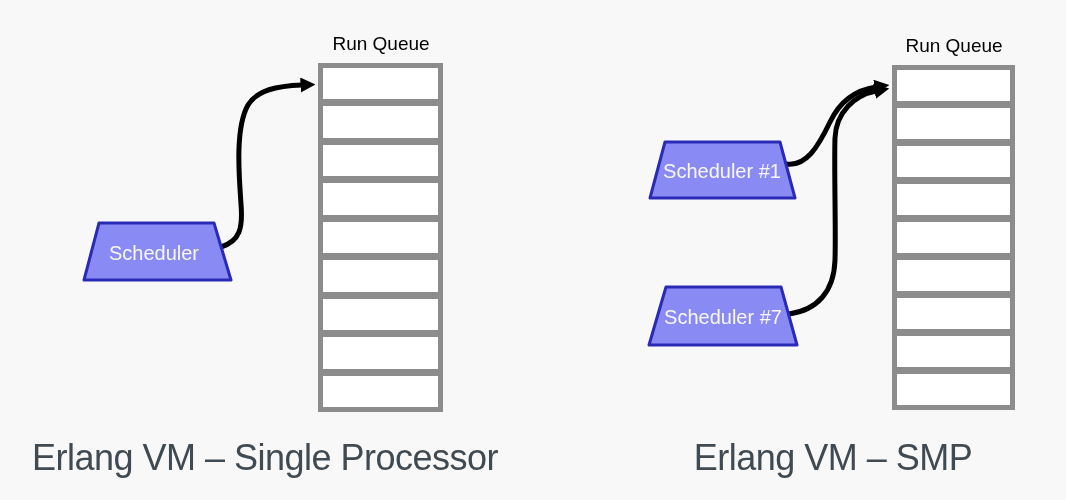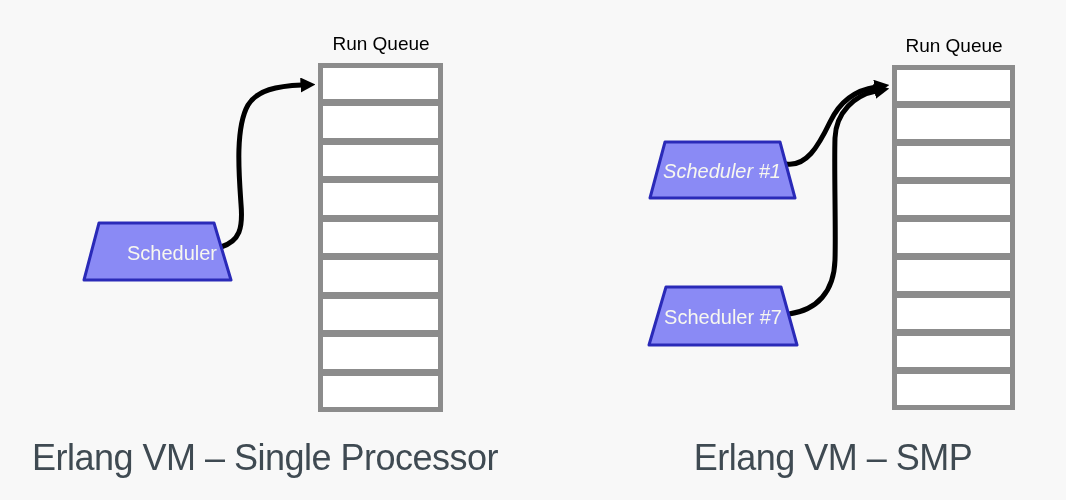--- a/index.html
+++ b/index.html
@@ -64,22 +64,22 @@
   }
   #qlabel-left  { left: 381px; top: 33px; }
   #qlabel-right { left: 954px; top: 35px; }
   .sched-label {
     position: absolute;
     transform: translate(-50%, -50%);
     font-size: 20px;
     color: var(--scheduler-text);
     white-space: nowrap;
   }
-  #sched-left { left: 172px; top: 253px; }
-  #sched-r1   { left: 722px; top: 171px; font-style: italic; }
+  #sched-left { left: 154px; top: 253px; }
+  #sched-r1   { left: 722px; top: 171px; }
   #sched-r2   { left: 723px; top: 317px; }
   .caption {
     position: absolute;
     transform: translateX(-50%);
     font-size: 36px;
     letter-spacing: -0.5px;
     color: var(--caption-text);
     white-space: nowrap;
   }
   #caption-left  { left: 265px; top: 437px; }

